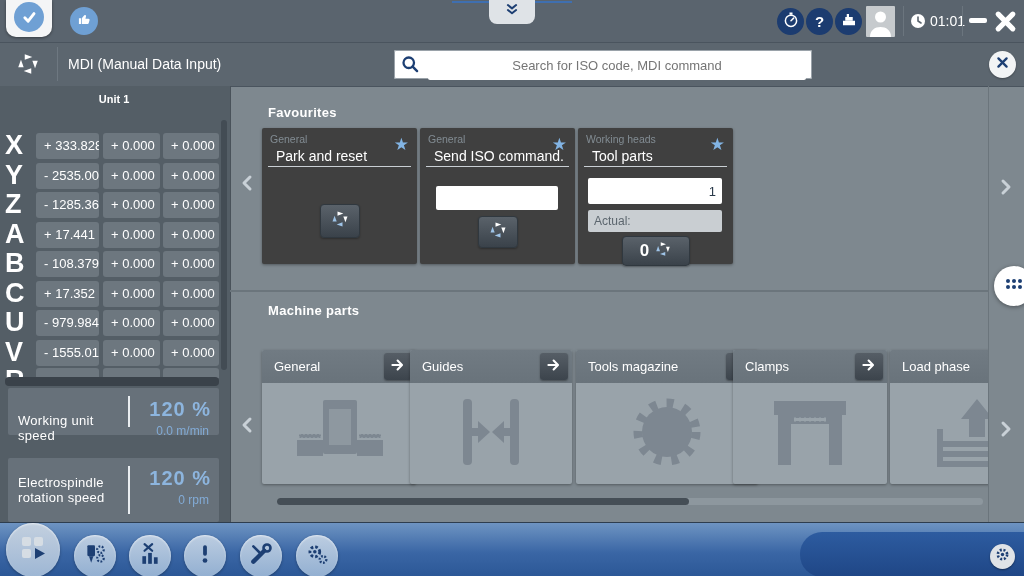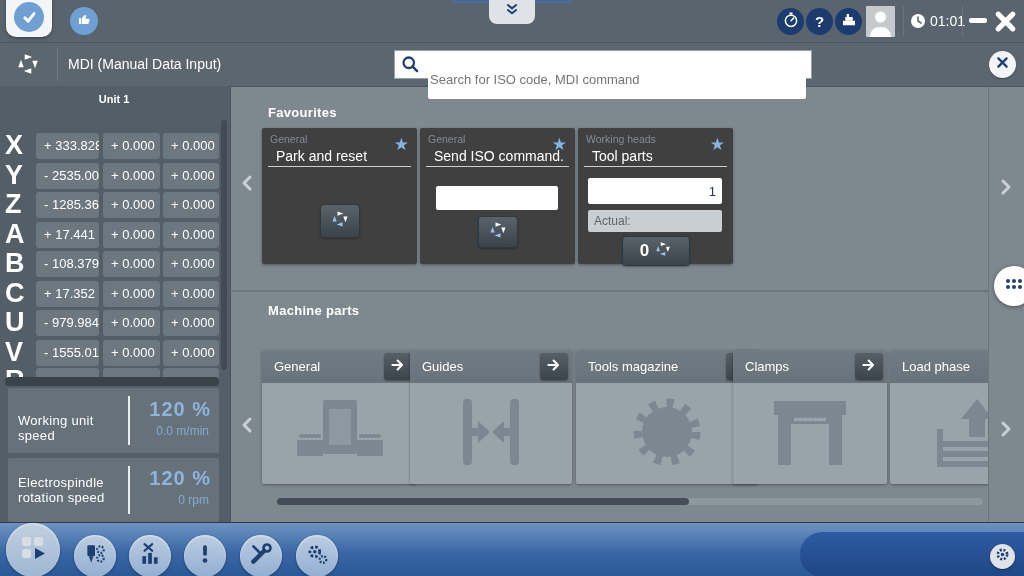--- a/index.html
+++ b/index.html
@@ -115,21 +115,21 @@
           <polygon points="3,15 5.5,8 8,15" fill="#fff"></polygon>
       </svg>
     </span>
     <div class="vdiv" style="left:57px;top:4px;height:34px;background:#6e7881;"></div>
     <div style="position:absolute;left:68px;top:13px;color:#fff;font-size:14px;">MDI (Manual Data Input)</div>
     <div style="position:absolute;left:394px;top:7px;width:418px;height:29px;background:#fff;border-radius:2px;box-shadow:inset 0 0 0 1px #9aa2a9;">
       <span style="position:absolute;left:6px;top:4px;"><svg width="21" height="21" viewBox="0 0 24 24">
             <circle cx="10" cy="10" r="6" fill="none" stroke="#1d3f73" stroke-width="2.6"></circle>
             <path d="M14.5 14.5 L19.5 19.5" stroke="#1d3f73" stroke-width="2.8" stroke-linecap="round"></path>
           </svg></span>
-      <input class="txtin" style="position: absolute; left: 34px; top: 10px; width: 378px; height: 39px; font-size: 13px; color: rgb(58, 68, 76);" placeholder="Search for ISO code, MDI command">
+      <input class="txtin" style="position: absolute; left: 34px; top: 1px; width: 378px; height: 29px; font-size: 13px; color: rgb(58, 68, 76); text-align: center;" placeholder="Search for ISO code, MDI command">
     </div>
     <div style="position:absolute;left:989px;top:8px;width:27px;height:27px;border-radius:50%;background:#f2f4f5;display:flex;align-items:center;justify-content:center;box-shadow:0 1px 2px rgba(0,0,0,.3);">
       <span><svg width="15" height="15" viewBox="0 0 22 22">
             <path d="M5 5 L17 17 M17 5 L5 17" stroke="#1d3f73" stroke-width="3.4" stroke-linecap="round"></path>
           </svg></span>
     </div>
   </div>
 
   <div id="sidebar">
     <div style="position:absolute;left:0;top:7px;width:228px;text-align:center;color:#fff;font-weight:bold;font-size:11px;">Unit 1</div>
@@ -189,21 +189,21 @@
     <div style="position:absolute;left:0;top:282px;width:230px;height:10px;overflow:hidden;">
       <div class="axis-letter">R</div>
       <div class="field f1" style="top:0"></div>
       <div class="field f2" style="top:0"></div>
       <div class="field f3" style="top:0"></div>
     </div>
 
     <div style="position:absolute;left:221px;top:34px;width:6px;height:250px;border-radius:3px;background:#434c54;"></div>
     <div style="position:absolute;left:5px;top:291px;width:214px;height:9px;border-radius:4px;background:#3a424a;"></div>
 
-    <div class="speed-panel" style="top:302px;height:65px;">
+    <div class="speed-panel" style="top:302px;height:47px;">
       <div class="speed-label" style="top:25px;">Working unit speed</div>
       <div class="speed-div"></div>
       <div class="speed-pct" style="top:10px;">120 %</div>
       <div class="speed-detail" style="top:36px;">0.0 m/min</div>
     </div>
     <div class="speed-panel" style="top:372px;height:64px;">
       <div class="speed-label" style="top:17px;">Electrospindle rotation speed</div>
       <div class="speed-div"></div>
       <div class="speed-pct" style="top:9px;">120 %</div>
       <div class="speed-detail" style="top:35px;">0 rpm</div>

